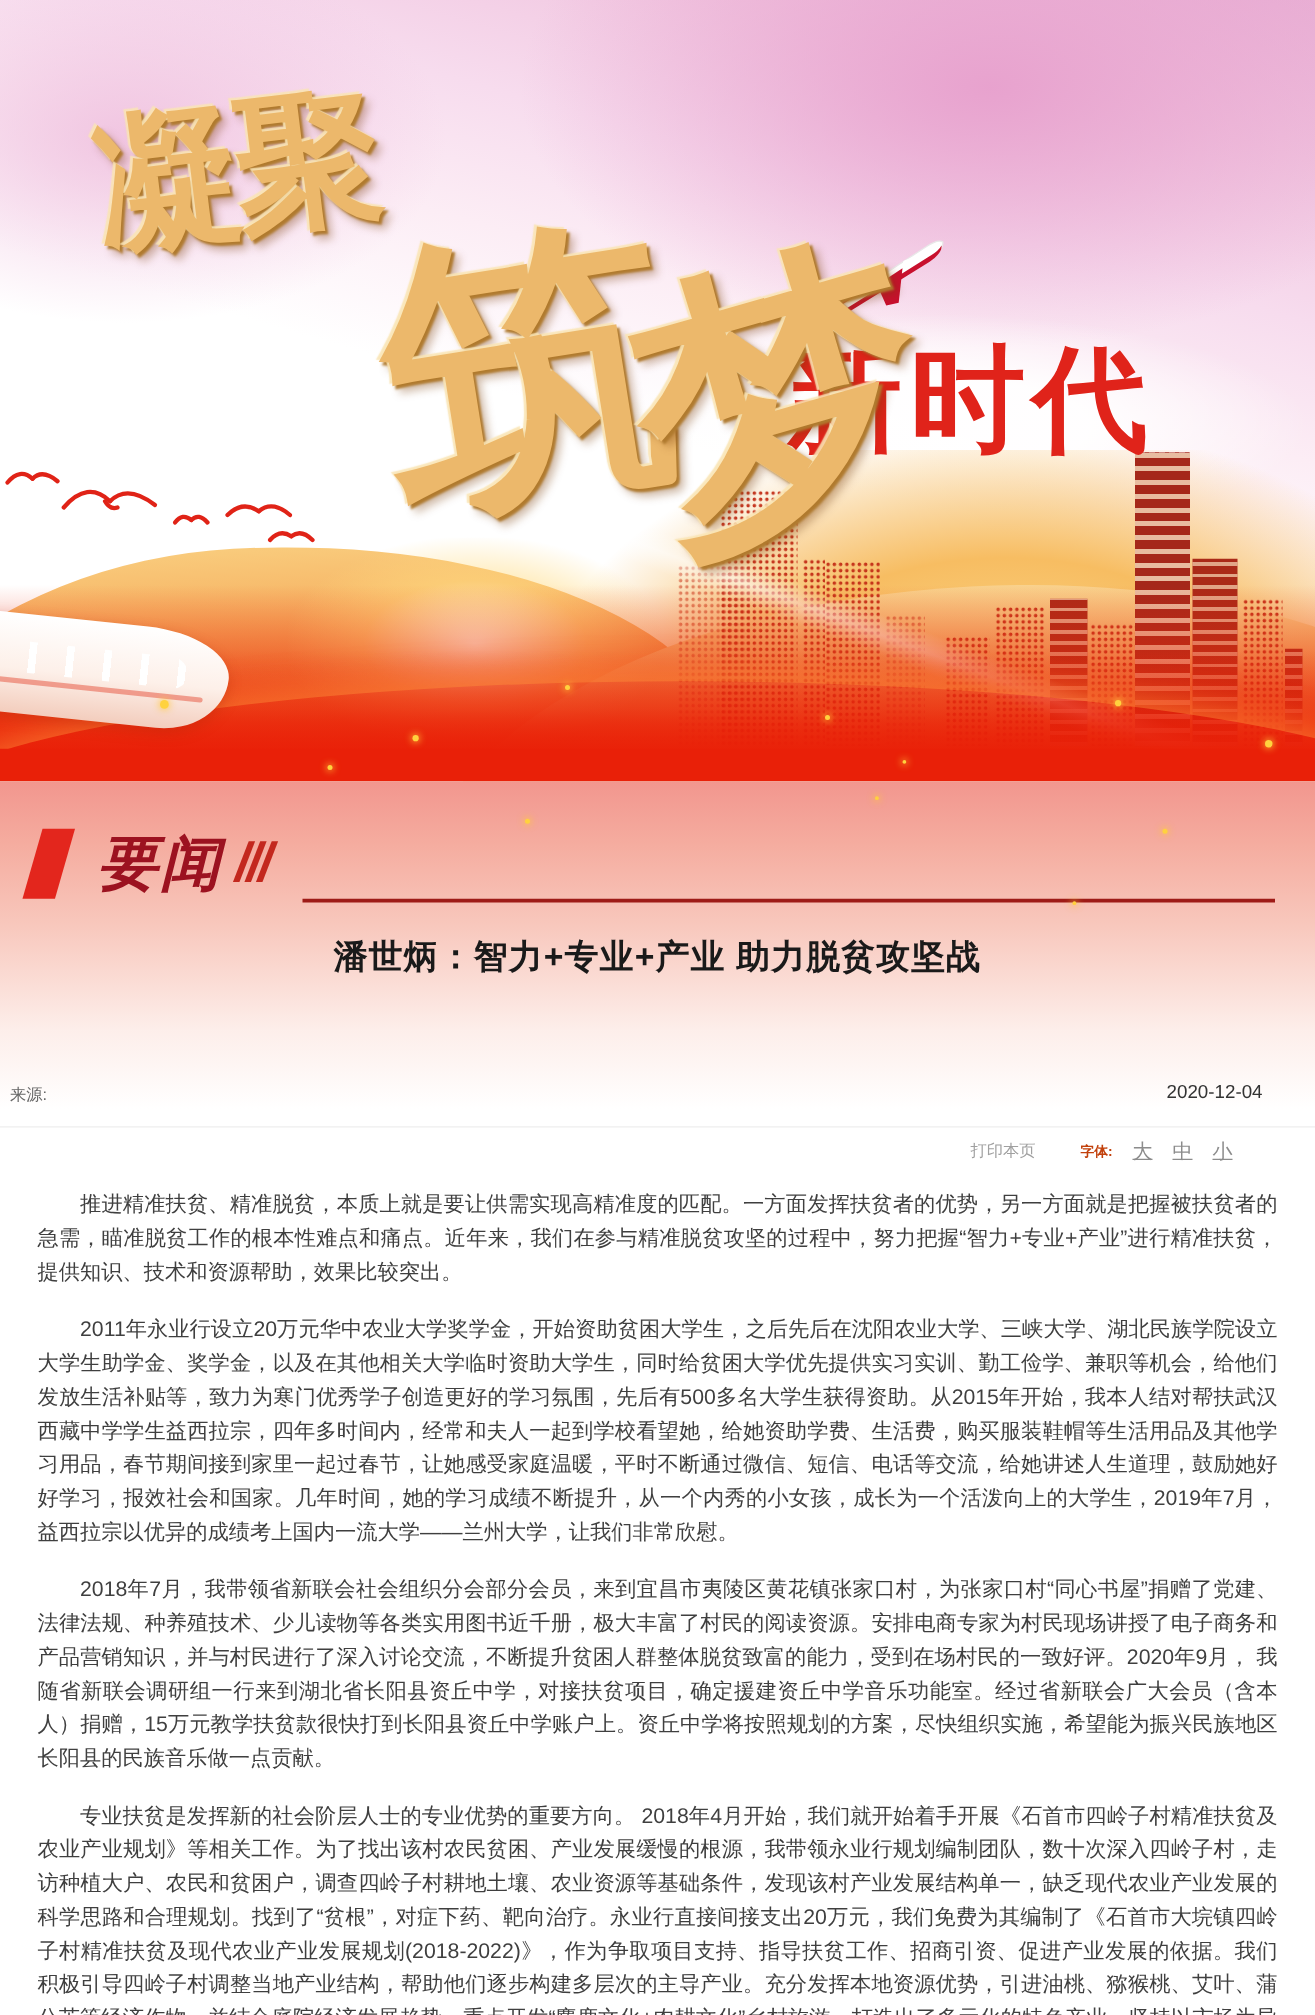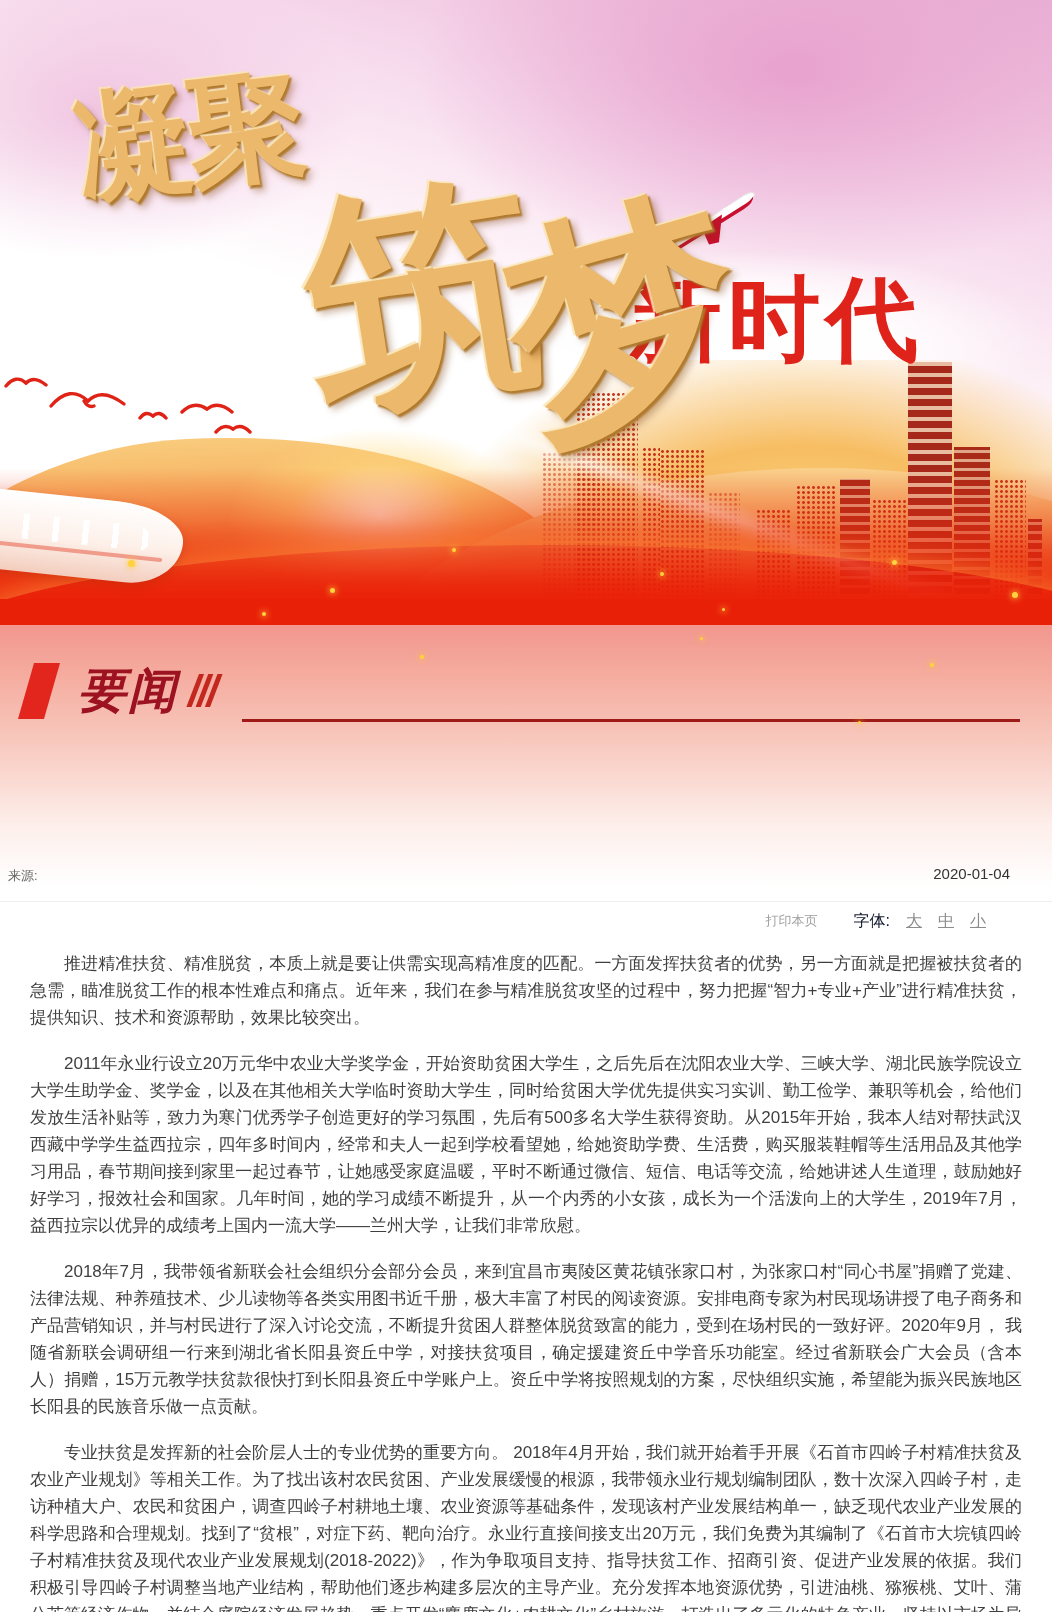--- a/index.html
+++ b/index.html
@@ -116,21 +116,21 @@
   .article-title { position:absolute; left:0; right:0; top:122px; text-align:center;
     font-size:27px; font-weight:bold; color:#1a1a1a; letter-spacing:1px; }
   .meta-row { position:absolute; left:0; right:2px; top:240px; height:24px; }
   .source-label { position:absolute; left:8px; top:2px; font-size:13px; color:#666; }
   .article-date { position:absolute; right:40px; top:0; font-size:15px; color:#333; }
 
   
   .toolbar { width:1052px; height:38px; display:flex; align-items:center; justify-content:flex-end;
     padding-right:66px; gap:10px; background:#fff; }
   .print-link { font-size:13px; color:#a0a0a0; cursor:pointer; margin-right:26px; text-decoration:none; }
-  .font-label { font-size:16px; color:#0f172a; }
+  .font-label { font-size:11px; color:#c2410c;font-weight:bold; }
   .font-size-link { font-size:16px; color:#8c8c8c; text-decoration:underline; cursor:pointer; margin-left:6px; }
 
   
   .article-body { padding:10px 30px 14px; background:#fff; }
   .article-body p { font-size:17px; line-height:27px; color:#3f3f3f; text-align:justify;
     text-indent:2em; margin:0 0 19px; font-family:"Liberation Sans","DejaVu Sans",sans-serif; }
   .article-body p:last-child { margin-bottom:0; }
 </style>
 </head>
 <body>
@@ -241,24 +241,25 @@
     <div class="spark" style="left:930px;top:38px;width:4px;height:4px;"></div>
     <div class="spark" style="left:858px;top:96px;width:3px;height:3px;"></div>
 
     <div class="yaowen-row">
       <div class="yaowen-block"></div>
       <div class="yaowen-text">要闻</div>
       <div class="yaowen-slashes">///</div>
     </div>
     <div class="yaowen-underline"></div>
 
+    <h1 class="article-title">潘世炳：智力+专业+产业 助力脱贫攻坚战</h1>
 
     <div class="meta-row">
       <span class="source-label">来源:</span>
-      <span class="article-date">2020-01-04</span>
+      <span class="article-date">2020-12-04</span>
     </div>
   </div>
 
   <div class="toolbar">
     <a class="print-link">打印本页</a>
     <span class="font-label">字体:</span>
     <a class="font-size-link">大</a>
     <a class="font-size-link">中</a>
     <a class="font-size-link">小</a>
   </div>

